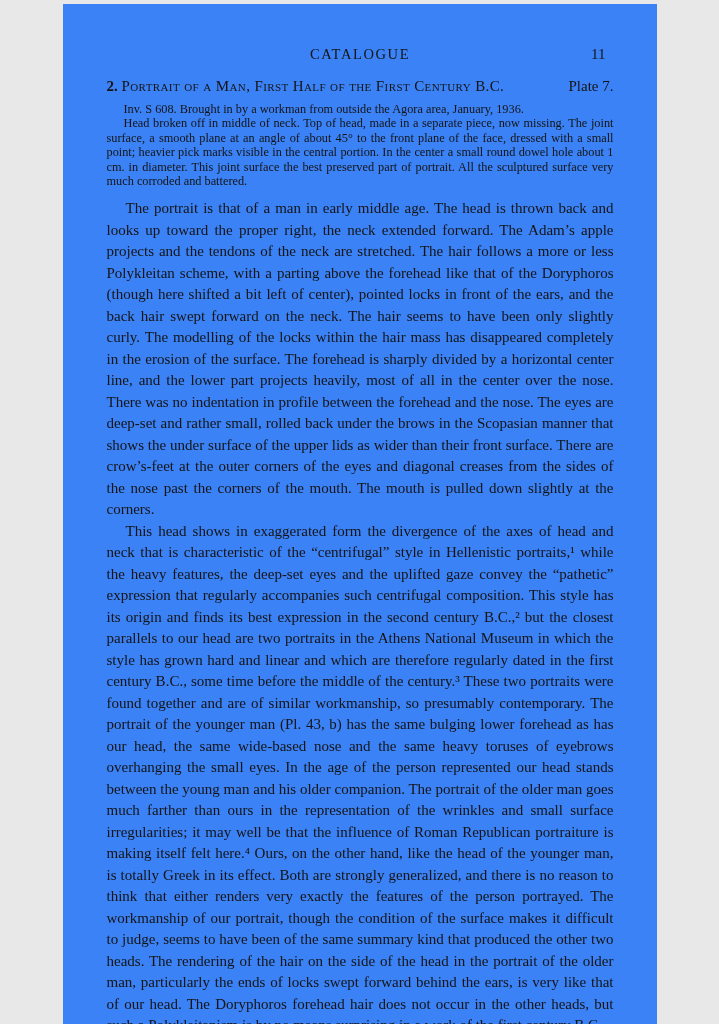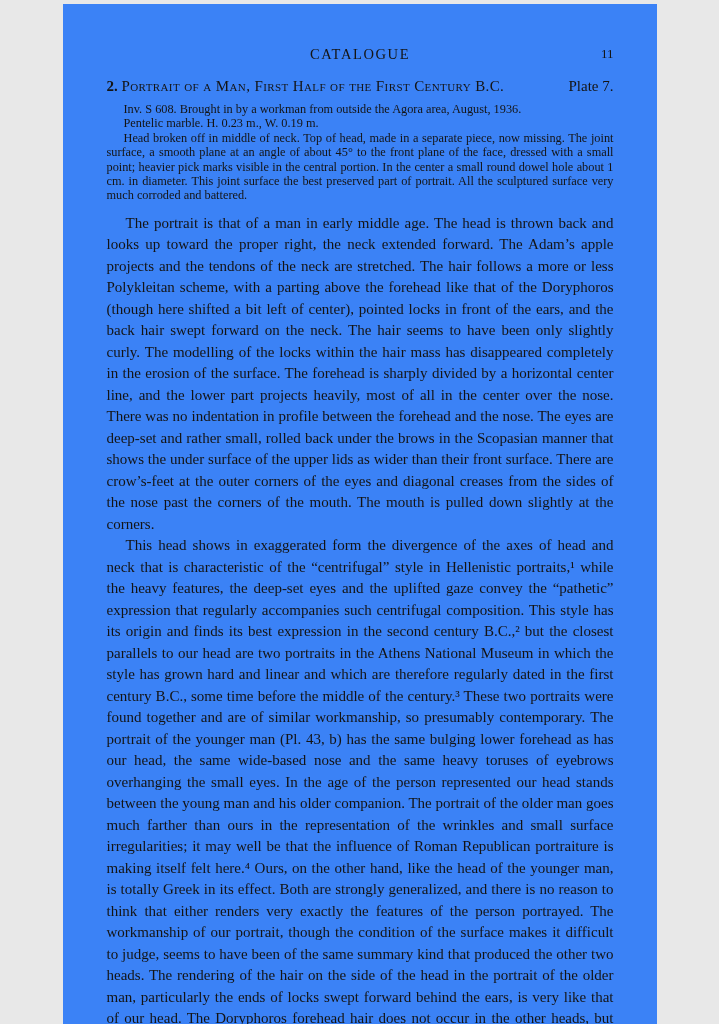--- a/index.html
+++ b/index.html
@@ -23,22 +23,22 @@
   }
   .running-head {
     position: absolute;
     left: 0; right: 0;
     text-align: center;
     font-size: 14.5px;
     letter-spacing: 1.6px;
   }
   .page-number {
     position: absolute;
-    right: 0; top: 0;
-    font-size: 13px;
+    right: 8px; top: 0;
+    font-size: 15px;
     text-align: right;
   }
   
   .entry-row {
     display: flex;
     justify-content: space-between;
     align-items: baseline;
     font-size: 15px;
     margin-bottom: 7px;
   }
@@ -81,22 +81,21 @@
 
   <div class="entry-row">
     <div class="entry-left">
       <span class="entry-number">2.</span>
       <span class="entry-title">Portrait of a Man, First Half of the First Century B.C.</span>
     </div>
     <div class="plate-ref">Plate 7.</div>
   </div>
 
   <div class="details">
-    <div class="detail-line">Inv. S 608. Brought in by a workman from outside the Agora area, August, 1936.</div>
-    <div class="detail-line">Pentelic marble. H. 0.23 m., W. 0.19 m.</div>
+    <div class="detail-line">Inv. S 608. Brought in by a workman from outside the Agora area, January, 1936.</div>
     <p class="condition">Head broken off in middle of neck. Top of head, made in a separate piece, now missing. The joint surface, a smooth plane at an angle of about 45° to the front plane of the face, dressed with a small point; heavier pick marks visible in the central portion. In the center a small round dowel hole about 1 cm. in diameter. This joint surface the best preserved part of portrait. All the sculptured surface very much corroded and battered.</p>
   </div>
 
   <div class="body-text">
     <p>The portrait is that of a man in early middle age. The head is thrown back and looks up toward the proper right, the neck extended forward. The Adam’s apple projects and the tendons of the neck are stretched. The hair follows a more or less Polykleitan scheme, with a parting above the forehead like that of the Doryphoros (though here shifted a bit left of center), pointed locks in front of the ears, and the back hair swept forward on the neck. The hair seems to have been only slightly curly. The modelling of the locks within the hair mass has disappeared completely in the erosion of the surface. The forehead is sharply divided by a horizontal center line, and the lower part projects heavily, most of all in the center over the nose. There was no indentation in profile between the forehead and the nose. The eyes are deep-set and rather small, rolled back under the brows in the Scopasian manner that shows the under surface of the upper lids as wider than their front surface. There are crow’s-feet at the outer corners of the eyes and diagonal creases from the sides of the nose past the corners of the mouth. The mouth is pulled down slightly at the corners.</p>
     <p>This head shows in exaggerated form the divergence of the axes of head and neck that is characteristic of the “centrifugal” style in Hellenistic portraits,¹ while the heavy features, the deep-set eyes and the uplifted gaze convey the “pathetic” expression that regularly accompanies such centrifugal composition. This style has its origin and finds its best expression in the second century B.C.,² but the closest parallels to our head are two portraits in the Athens National Museum in which the style has grown hard and linear and which are therefore regularly dated in the first century B.C., some time before the middle of the century.³ These two portraits were found together and are of similar workmanship, so presumably contemporary. The portrait of the younger man (Pl. 43, b) has the same bulging lower forehead as has our head, the same wide-based nose and the same heavy toruses of eyebrows overhanging the small eyes. In the age of the person represented our head stands between the young man and his older companion. The portrait of the older man goes much farther than ours in the representation of the wrinkles and small surface irregularities; it may well be that the influence of Roman Republican portraiture is making itself felt here.⁴ Ours, on the other hand, like the head of the younger man, is totally Greek in its effect. Both are strongly generalized, and there is no reason to think that either renders very exactly the features of the person portrayed. The workmanship of our portrait, though the condition of the surface makes it difficult to judge, seems to have been of the same summary kind that produced the other two heads. The rendering of the hair on the side of the head in the portrait of the older man, particularly the ends of locks swept forward behind the ears, is very like that of our head. The Doryphoros forehead hair does not occur in the other heads, but such a Polykleitanism is by no means surprising in a work of the first century B.C.</p>
   </div>
 
 </div>
 

